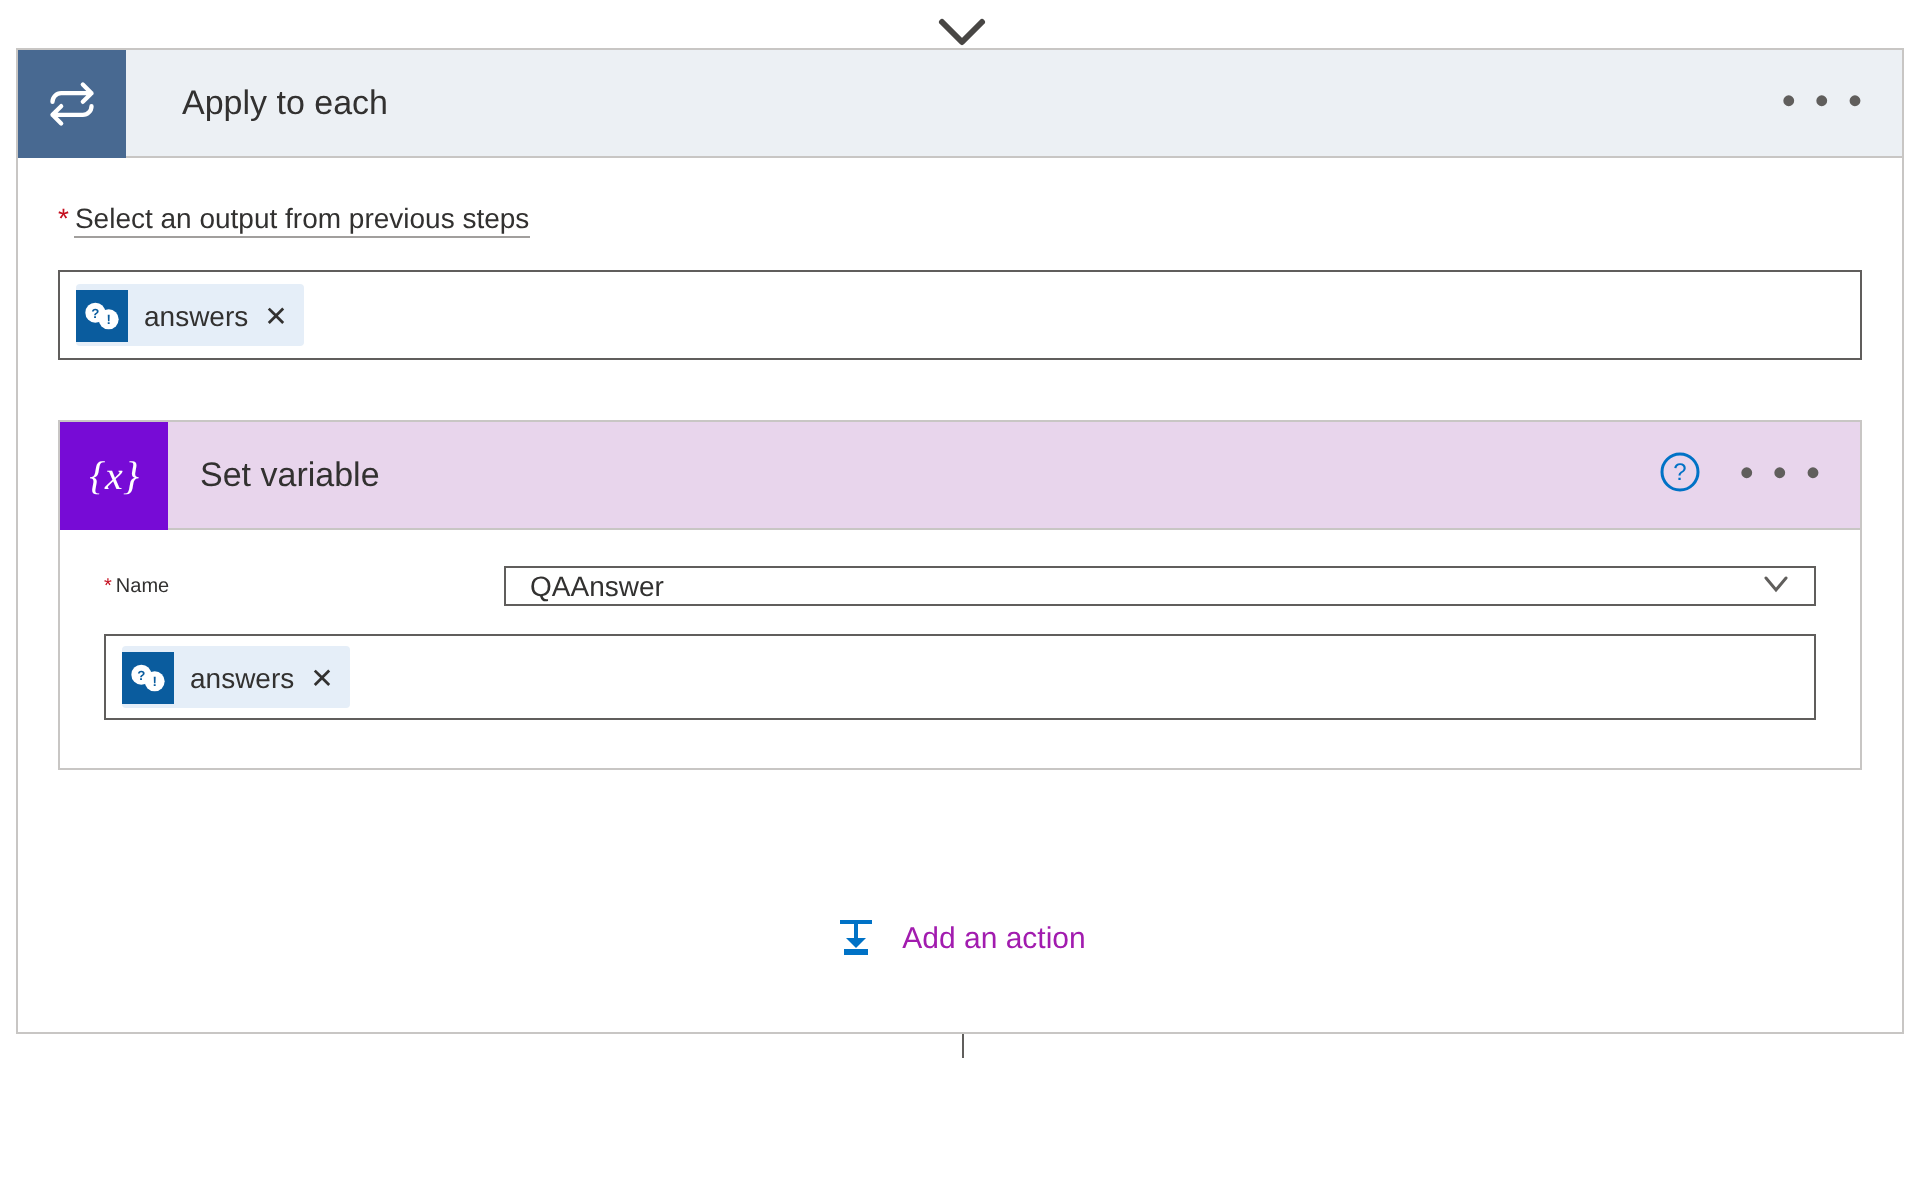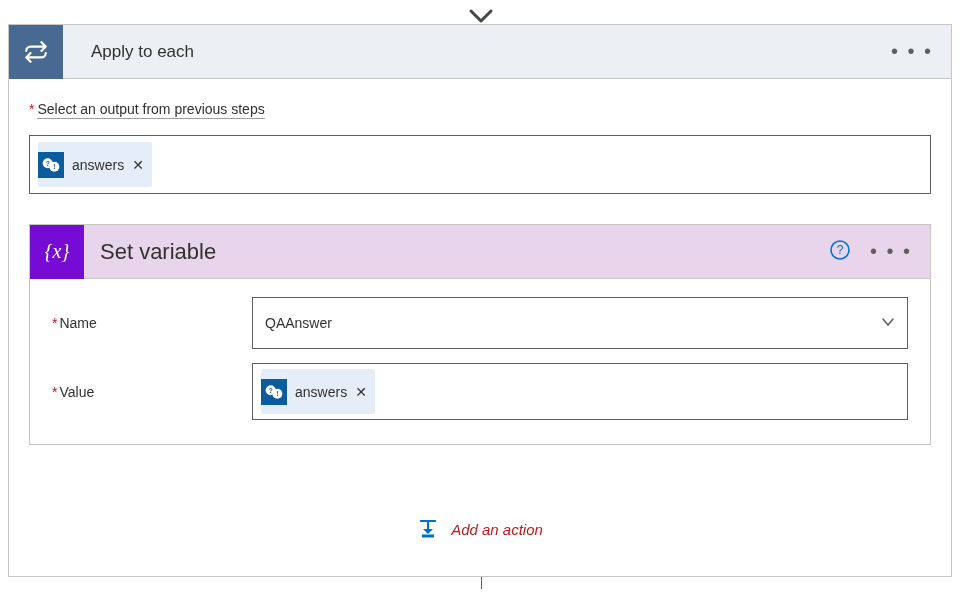--- a/index.html
+++ b/index.html
@@ -69,21 +69,21 @@
       align-items: center;
       min-height: 40px;
       margin-bottom: 30px;
     }
     .token {
       display: inline-flex;
       align-items: center;
       background: #e5eef8;
       border-radius: 2px;
       padding-right: 8px;
-      height: 45px;
+      height: 31px;
     }
     .token-icon {
       width: 26px;
       height: 26px;
       background: #0a5c9e;
       display: flex;
       align-items: center;
       justify-content: center;
       border: 1px solid #0a5c9e;
     }
@@ -112,49 +112,49 @@
       width: 54px;
       height: 54px;
       background: #770bd6;
       display: flex;
       align-items: center;
       justify-content: center;
     }
     .inner-header-title {
       flex: 1;
       padding-left: 16px;
-      font-size: 22px;
+      font-size: 17px;
       color: #323130;
     }
     .inner-header-help {
       color: #0072c6;
       margin-right: 20px;
       cursor: pointer;
     }
     .inner-body {
       padding: 18px 22px 24px 22px;
     }
     .form-row {
       display: flex;
       align-items: center;
       margin-bottom: 14px;
     }
     .form-row:last-child { margin-bottom: 0; }
     .form-label {
       width: 200px;
-      font-size: 14px;
+      font-size: 10px;
       color: #323130;
     }
     .form-label .required-star { margin-right: 2px; }
     .form-control-wrap {
       flex: 1;
     }
     .select-control {
       border: 1px solid #605e5c;
-      height: 52px;
+      height: 20px;
       display: flex;
       align-items: center;
       padding: 0 12px;
       justify-content: space-between;
       cursor: pointer;
       background: #fff;
     }
     .select-control .chevron { color: #605e5c; }
     .value-control {
       border: 1px solid #605e5c;
@@ -166,23 +166,22 @@
     }
     .add-action-row {
       display: flex;
       justify-content: center;
       align-items: center;
       margin-top: 72px;
       gap: 12px;
       cursor: pointer;
     }
     .add-action-text {
-      color: #b91c1c;
+      color: #a21caf;
       font-size: 15px;
-      font-style: italic;
     }
     .bottom-connector {
       display: flex;
       justify-content: center;
       margin-top: 0;
     }
     .bottom-connector-line {
       width: 1px;
       height: 12px;
       background: #605e5c;
@@ -260,23 +259,20 @@
               <span class="chevron">
                 <svg width="14" height="14" viewBox="0 0 14 14">
                     <path d="M2 4 L7 10 L12 4" stroke="#605e5c" stroke-width="1.5" fill="none" stroke-linecap="round"></path>
                   </svg>
               </span>
             </div>
           </div>
         </div>
 
         <div class="form-row">
-          <div class="form-label">
-            <span class="required-star">*</span><span>Value</span>
-          </div>
           <div class="form-control-wrap">
             <div class="value-control">
               <span class="token">
                 <span class="token-icon">
                   <svg width="20" height="20" viewBox="0 0 24 24">
                     <circle cx="8" cy="10" r="6" fill="#fff"></circle>
                     <circle cx="16" cy="14" r="6" fill="#fff"></circle>
                     <text x="8" y="13" text-anchor="middle" font-size="8" font-weight="bold" fill="#0a5c9e">?</text>
                     <text x="16" y="17" text-anchor="middle" font-size="8" font-weight="bold" fill="#0a5c9e">!</text>
                   </svg>

